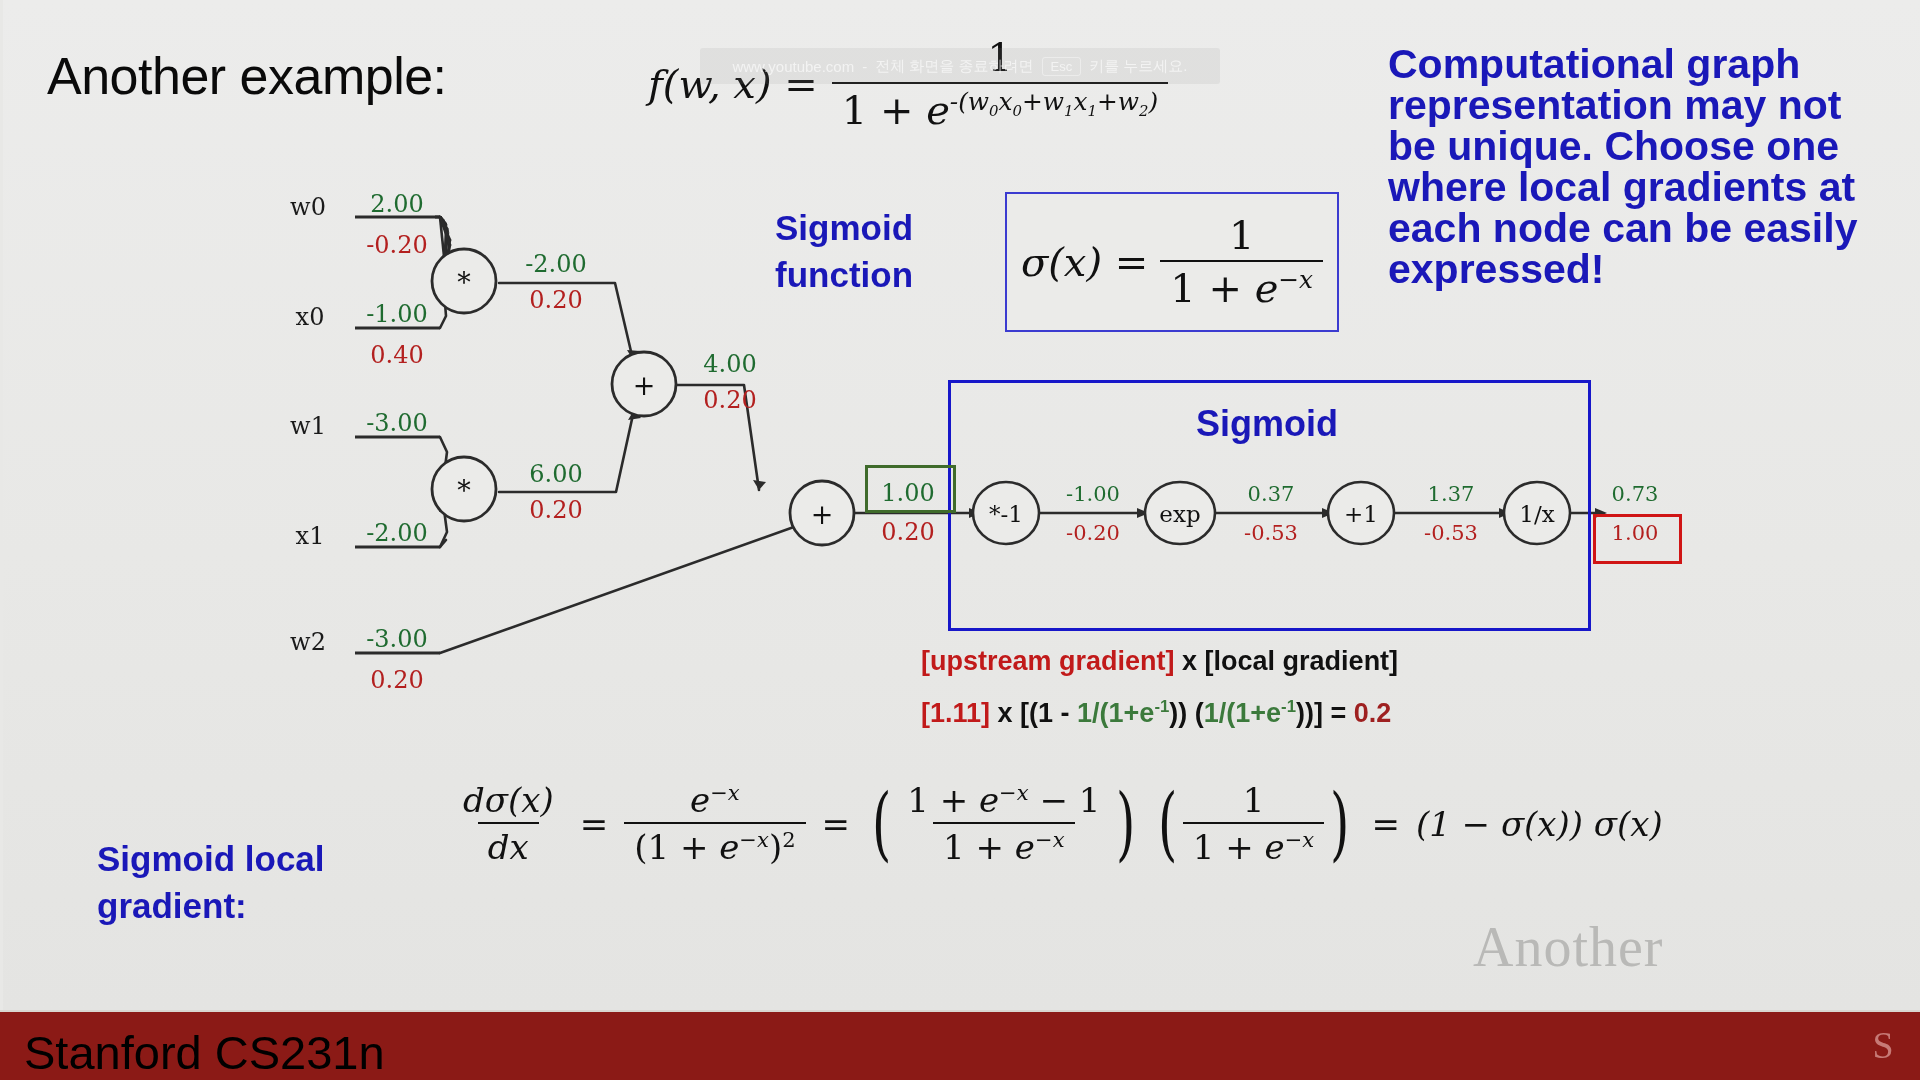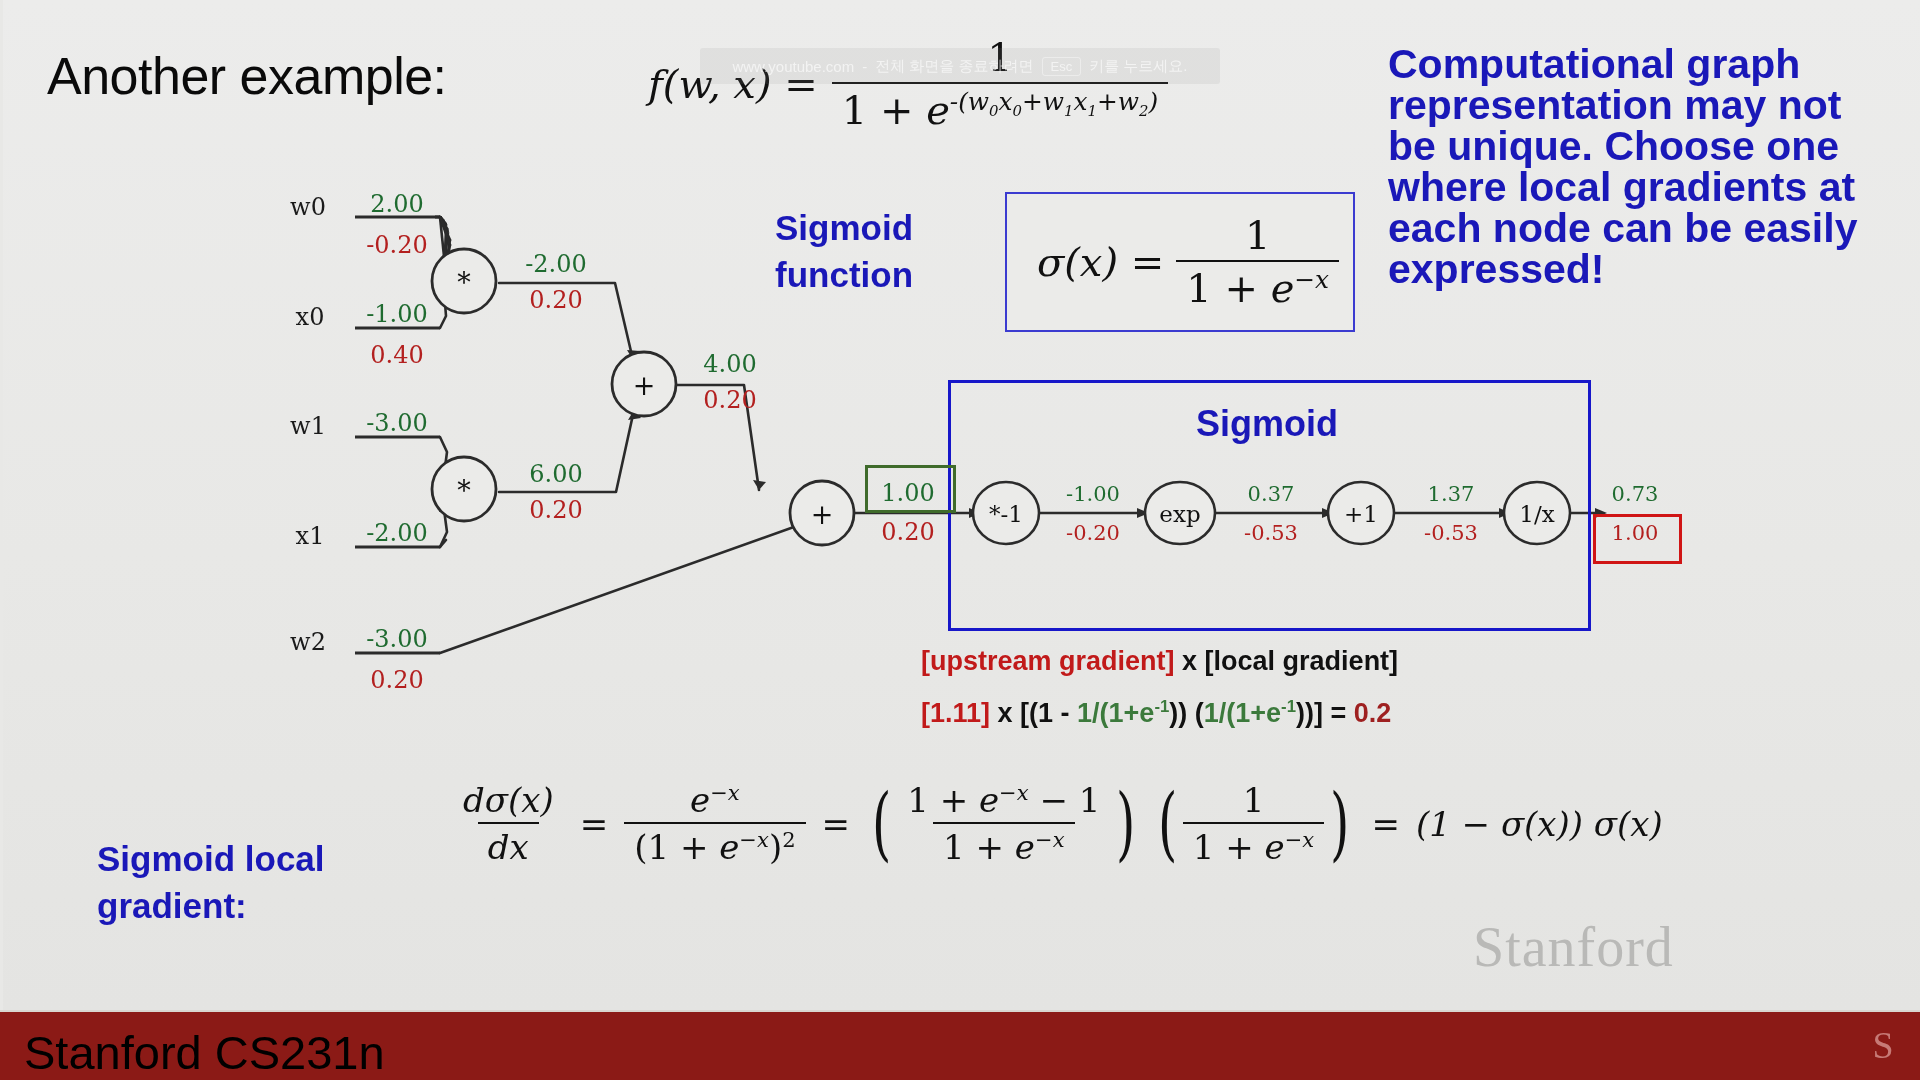--- a/index.html
+++ b/index.html
@@ -57,21 +57,21 @@
   }
 
   
   #sig-fn-label{
     position:absolute;left:772px;top:204px;
     color:#1a18b8;font-size:35px;line-height:47px;font-weight:600;
   }
   #sig-fn-box{
     position:absolute;left:1002px;top:192px;width:330px;height:136px;
     border:2px solid #3b3bd0;background:#ebebe9;
-    display:flex;align-items:center;justify-content:center;padding-left:16px;
+    display:flex;align-items:center;justify-content:center;
   }
   #sig-fn-box .eq{
     font-family:"DejaVu Serif",serif;font-style:italic;color:#111;font-size:40px;
   }
 
   
   #graph{position:absolute;left:0;top:0;width:1920px;height:1010px;}
   .glabel{font-family:"DejaVu Serif",serif;font-size:24px;fill:#1a1a1a;}
   .gval{font-family:"DejaVu Serif",serif;font-size:24px;fill:#1f6b30;}
   .ggrad{font-family:"DejaVu Serif",serif;font-size:24px;fill:#b3201f;}
@@ -416,18 +416,18 @@
           <span class="num nonit">1</span>
           <span class="den"><span class="nonit">1 +&nbsp;</span>e<span class="up">−x</span></span>
         </span>
         <span class="bigparen">)</span>
       </span>
       <span class="nonit" style="margin:0 16px;">=</span>
       <span>(1 − σ(x)) σ(x)</span>
     </div>
   </div>
 
-  <div id="stanford-mark">Stanford</div>
+  <div id="stanford-mark">Another</div>
 </div>
 
 <div id="footer"></div>
 <div id="footer-title">Stanford CS231n</div>
 <div id="footer-logo">S</div>
 
 </body></html>

